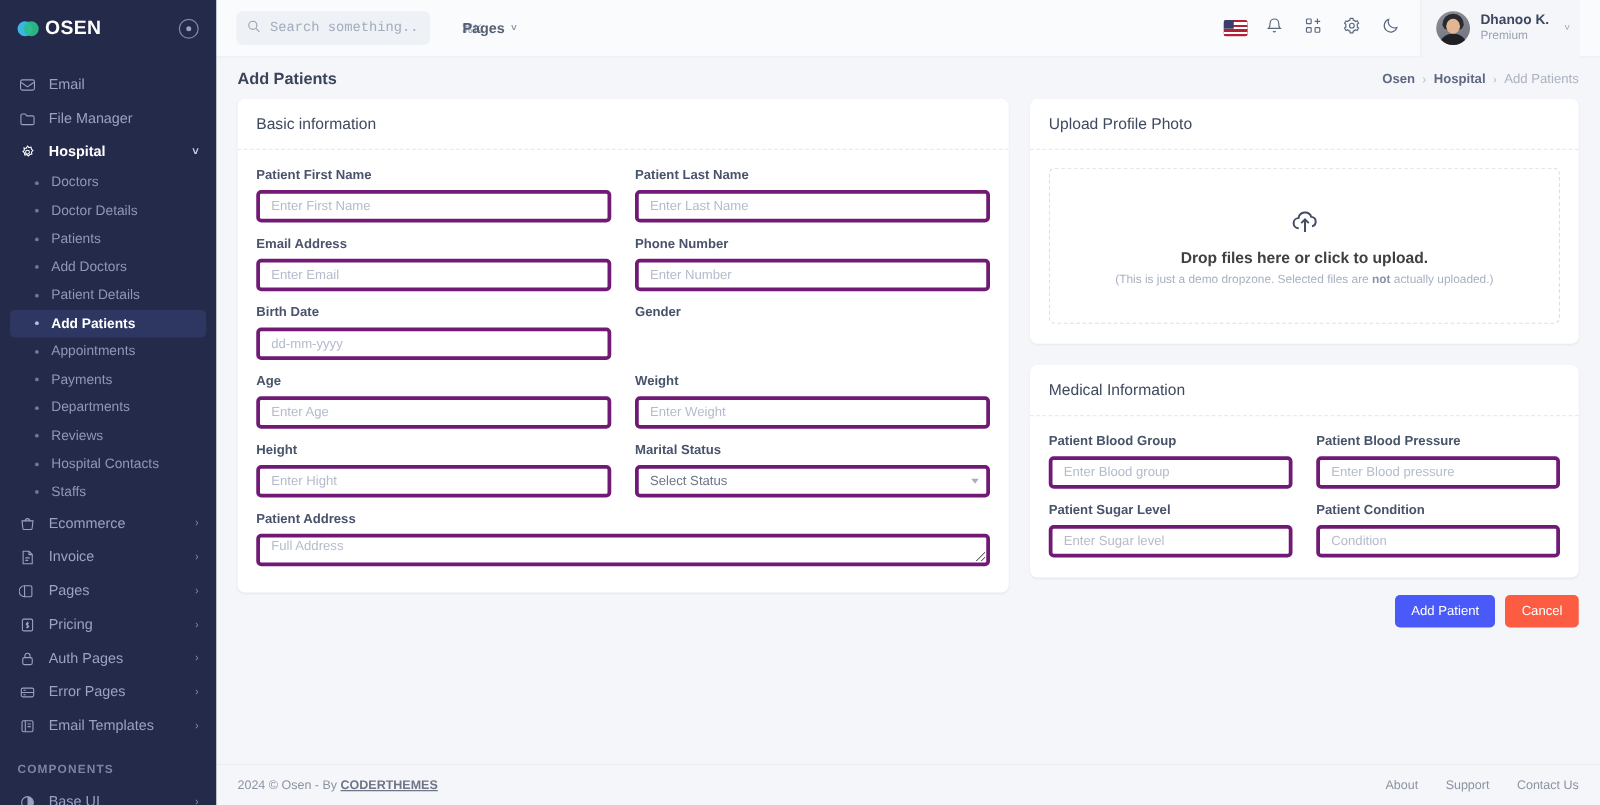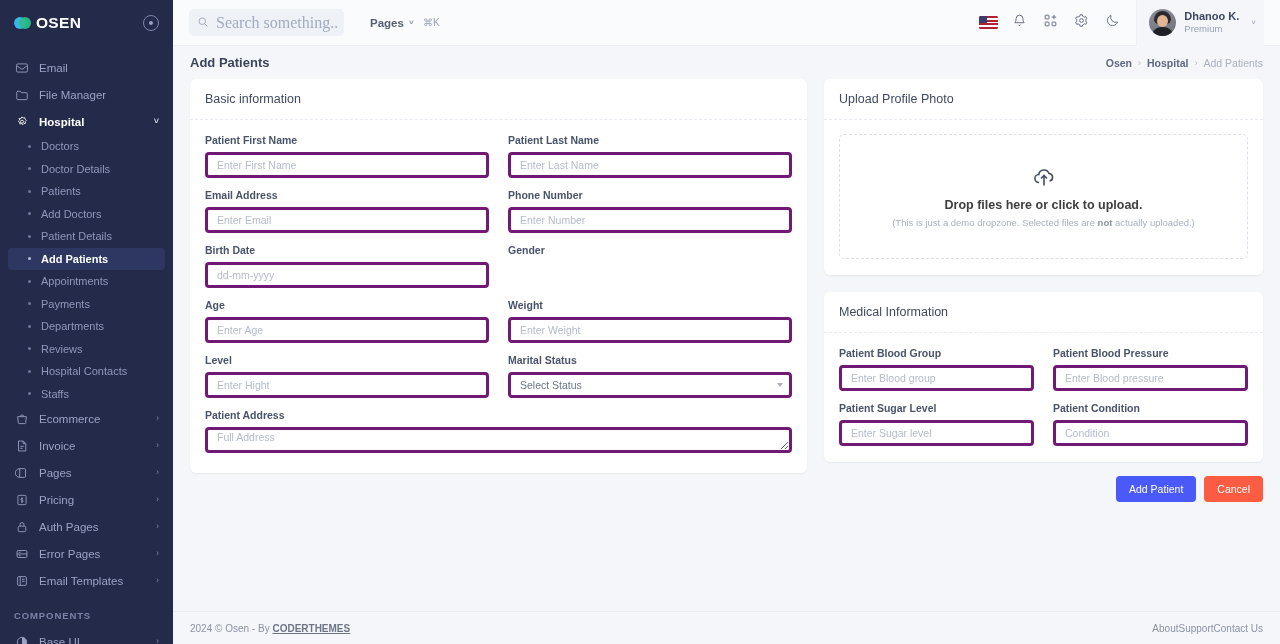--- a/index.html
+++ b/index.html
@@ -78,21 +78,21 @@
     display: flex; align-items: center; padding: 0 16px;
     border-bottom: 1px solid #eaeef3;
   }
   .search-box {
     width: 155px; height: 27px; background: #eef1f6; border-radius: 5px;
     display: flex; align-items: center; padding: 0 8px; gap: 7px;
   }
   .search-box svg { width: 12px; height: 12px; stroke: #98a2b5; fill: none; stroke-width: 1.7; }
   .search-box input {
     border: none; outline: none; background: transparent; flex: 1 1 auto;
-    font-size: 16px; color: #59637a; font-family: Liberation Serif, serif;
+    font-size: 11px; color: #59637a; font-family: Liberation Mono, monospace;
   }
   .search-box input::placeholder { color: #a3acbd; }
   .search-kbd { font-size: 10px; color: #98a2b5; }
 
   .pages-menu {
     display: flex; align-items: center; gap: 5px; margin-left: 26px;
     font-size: 11.5px; color: #555f73; font-weight: bold; cursor: pointer;
   }
   .pages-menu .cv { font-size: 8px; color: #8b94a8; }
 
@@ -188,21 +188,21 @@
   .btn-danger { background: #fb5c42; }
 
   
   .footer {
     height: 33px; flex: 0 0 33px; border-top: 1px solid #eaeef3; background: #f4f6f9;
     display: flex; align-items: center; justify-content: space-between; padding: 0 17px;
     font-size: 10px; color: #8b93a4;
   }
   .footer a { color: #8b93a4; text-decoration: none; }
   .footer .brandlink { color: #6d7587; font-weight: bold; text-decoration: underline; }
-  .footer-links { display: flex; }
+  .footer-links { display: flex; gap: 22px; }
 </style>
 </head>
 <body>
 
 <aside class="sidebar">
   <div class="sb-brand">
     <div class="brand-left">
       <span class="brand-mark">
         <i class="c1"></i>
           <i class="c2"></i>
@@ -517,21 +517,21 @@
               <input class="ctl" type="text" placeholder="Enter Age" style="">
             </div>
             <div class="fg">
               <label>Weight</label>
               <input class="ctl" type="text" placeholder="Enter Weight" style="">
             </div>
           </div>
 
           <div class="form-row">
             <div class="fg">
-              <label>Level</label>
+              <label>Height</label>
               <input class="ctl" type="text" placeholder="Enter Hight" style="">
             </div>
             <div class="fg">
               <label>Marital Status</label>
               <div class="select-wrap">
                 <input class="ctl" type="text" readonly="" value="Select Status" style="">
                 <span class="select-caret"></span>
               </div>
             </div>
           </div>

